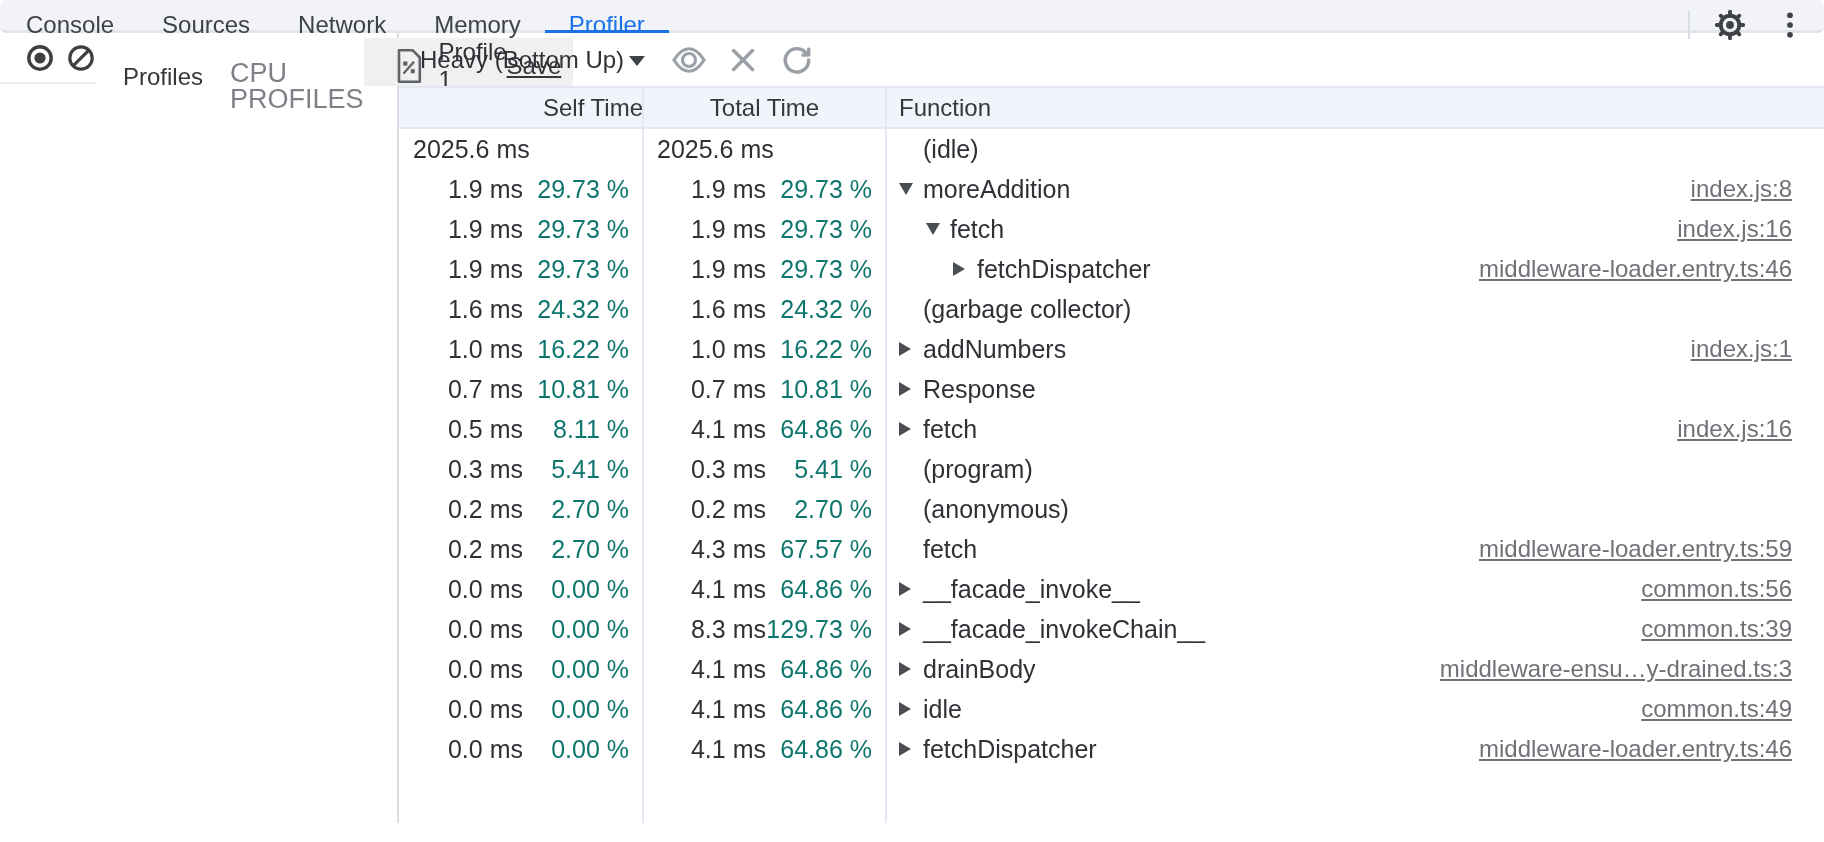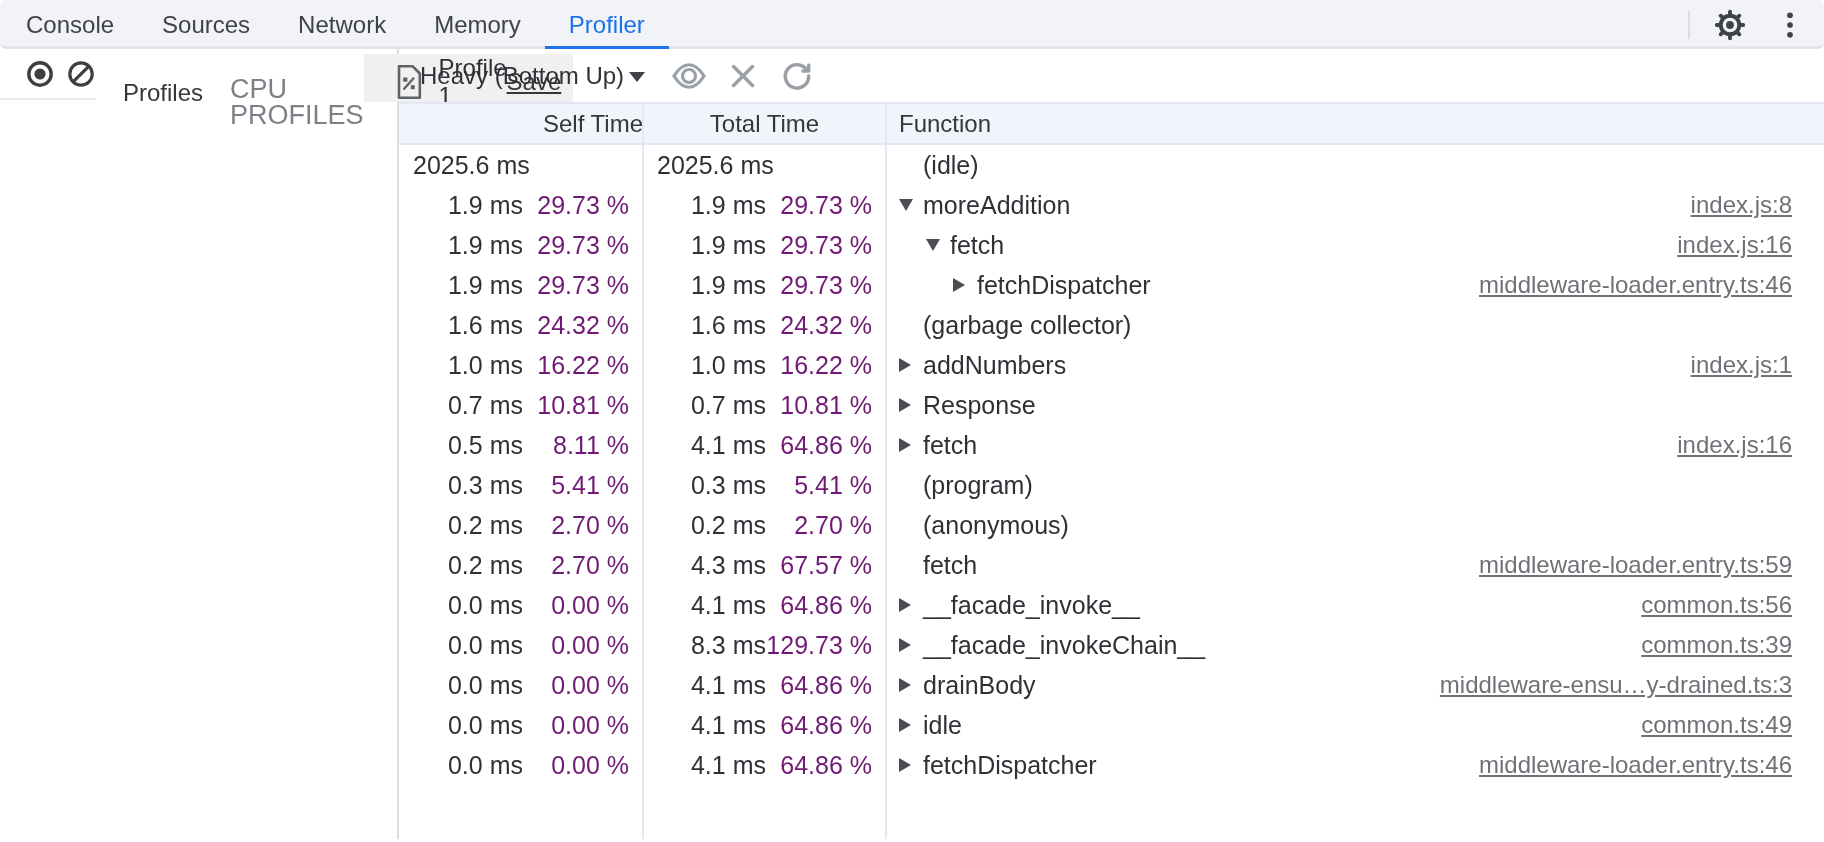--- a/index.html
+++ b/index.html
@@ -1,20 +1,20 @@
 <!DOCTYPE html>
 <html><head>
 <meta charset="utf-8">
 <style>
   * { margin:0; padding:0; box-sizing:border-box; }
   html,body { width:1824px; height:842px; overflow:hidden; background:#fff;
     font-family:"Liberation Sans", sans-serif; -webkit-font-smoothing:antialiased; }
 
   
-  .tabbar { height:49px; background:#f1f3f6; border-bottom:3px solid #e2e5ec;
+  .tabbar { height:33px; background:#f1f3f6; border-bottom:3px solid #e2e5ec;
     display:flex; align-items:stretch; padding-left:2px; position:relative;border-radius:6px; }
   .tab { padding:0 24px; font-size:24px; line-height:49px; color:#3f4247; position:relative; }
   .tab.active { color:#1a73e8; }
   .tab.active::after { content:""; position:absolute; left:0; right:0; bottom:-3px;
     height:3px; background:#1a73e8; }
   .tabbar-right { position:absolute; right:0; top:0; height:49px; display:flex;
     align-items:center; padding-right:16px; }
   .tb-sep { width:2px; height:28px; background:#d9dde6; margin-right:22px; }
   .icon-btn { display:flex; align-items:center; justify-content:center; }
   .gear { margin-right:24px; }
@@ -52,21 +52,21 @@
   .h-cell { line-height:39px; white-space:nowrap; }
   .h-self { width:244px; text-align:right; }
   .h-total { width:243px; text-align:center; }
   .h-fn { flex:1; padding-left:13px; }
   .rows { position:relative; z-index:1; }
   .row { height:40px; display:flex; font-size:25px; line-height:40px; }
   .cell-time { display:flex; padding:0 14px; flex:none; }
   .cell-self { width:244px; }
   .cell-total { width:243px; }
   .ms { flex:1; text-align:right; color:#2f3136; white-space:nowrap; }
-  .pct { min-width:106px; text-align:right; color:#701a75; white-space:nowrap; }
+  .pct { min-width:106px; text-align:right; color:#0f766e; white-space:nowrap; }
   .row.idle .ms { text-align:left; }
   .cell-fn { flex:1; display:flex; align-items:center; padding-left:13px;
     color:#2f3136; min-width:0; }
   .tw { width:24px; flex:none; display:flex; align-items:center; }
   .tri-c { width:0; height:0; border-left:12px solid #4a4d52;
     border-top:7px solid transparent; border-bottom:7px solid transparent; }
   .tri-e { width:0; height:0; border-top:12px solid #4a4d52;
     border-left:7px solid transparent; border-right:7px solid transparent; }
   .fn-label { white-space:nowrap; }
   .fn-link { margin-left:auto; padding-left:20px; padding-right:32px; font-size:24px;

